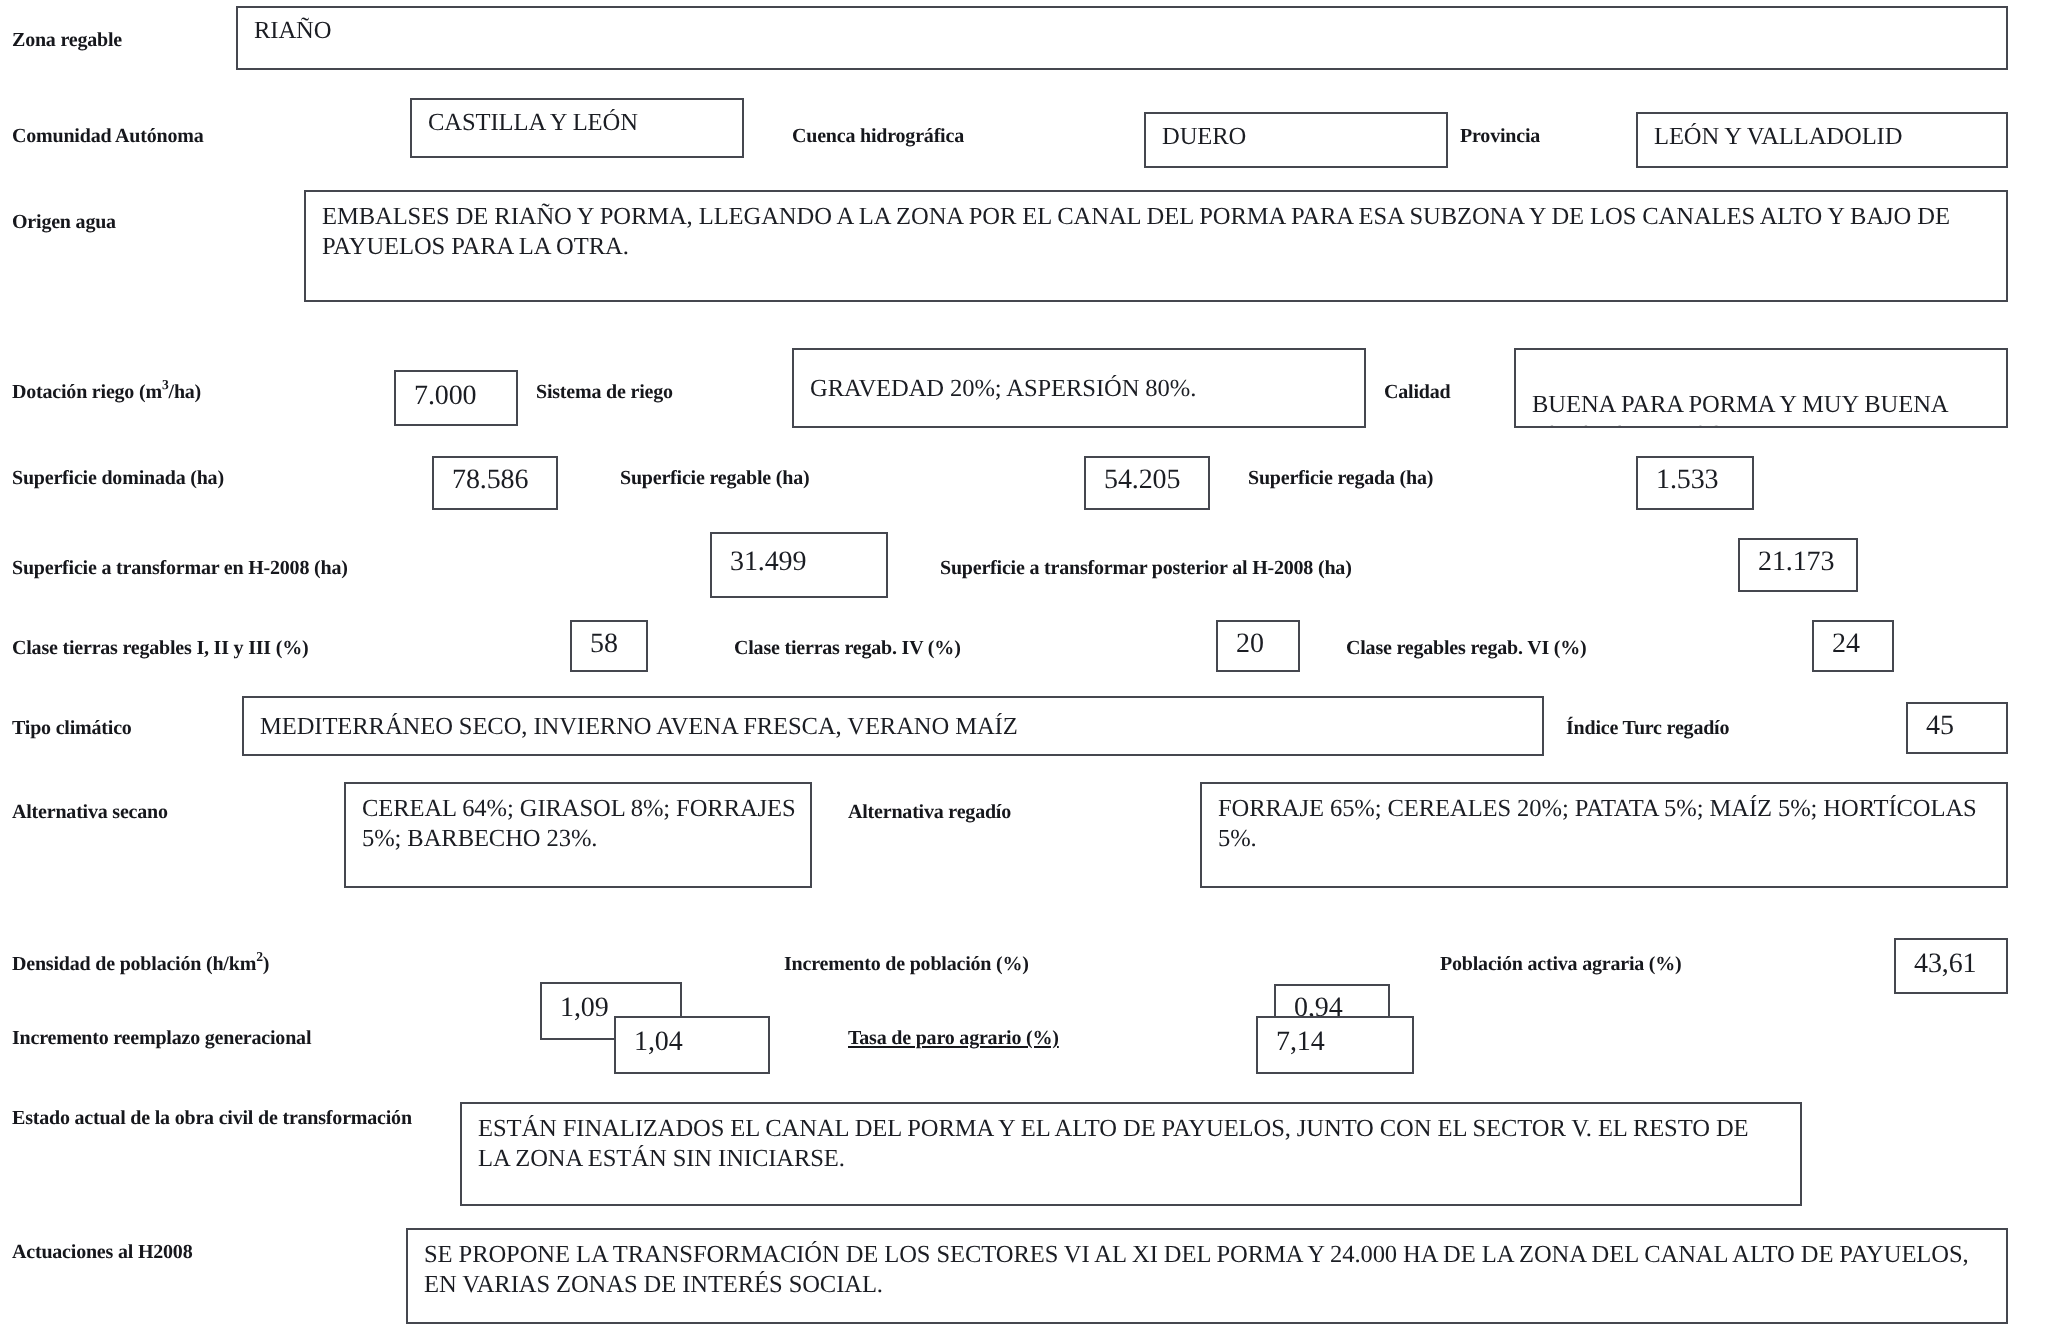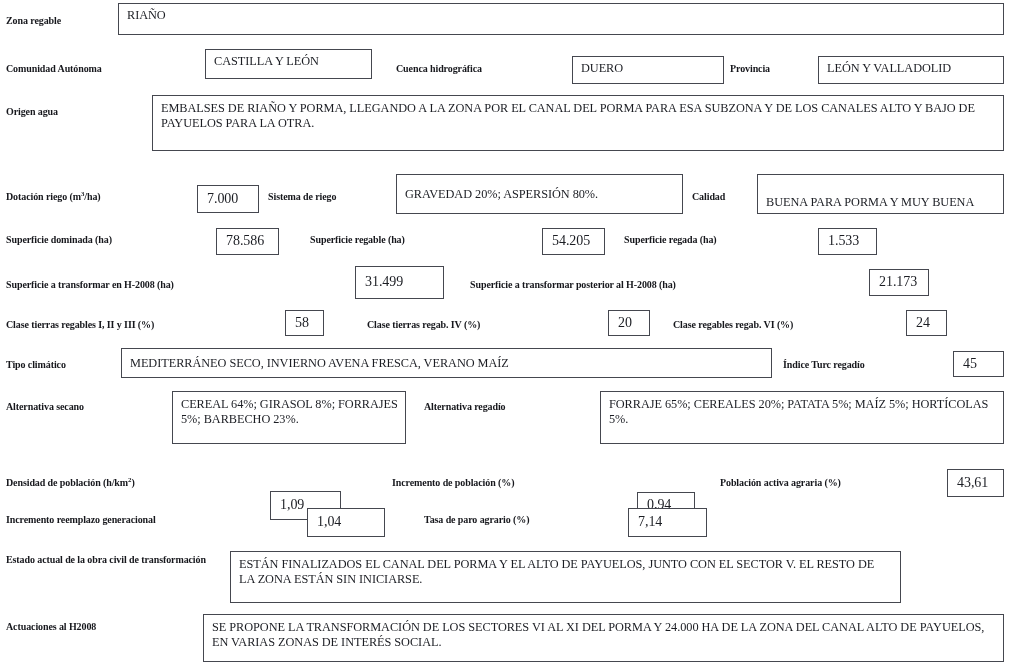--- a/index.html
+++ b/index.html
@@ -131,21 +131,21 @@
 
   <div class="lbl" style="left:392px; top:474px;">Incremento de población (%)</div>
   <div class="box num center-v" style="left:637px; top:470px; width:58px; height:27px;margin-top:22px;">0,94</div>
 
   <div class="lbl" style="left:720px; top:474px;">Población activa agraria (%)</div>
   <div class="box num center-v" style="left:947px; top:469px; width:57px; height:28px;">43,61</div>
 
   <div class="lbl" style="left:6px; top:511px;">Incremento reemplazo generacional</div>
   <div class="box num center-v" style="left:295px; top:508px; width:78px; height:29px;margin-left:12px;">1,04</div>
 
-  <div class="lbl" style="left:424px; top:511px;">Tasa de paro agrario (%)</div>
+  <div class="lbl" style="left:424px; top:511px;text-decoration:underline;">Tasa de paro agrario (%)</div>
   <div class="box num center-v" style="left:628px; top:508px; width:79px; height:29px;">7,14</div>
 
   <div class="lbl two-line" style="left:6px; top:547px; width:215px; line-height:26px;">Estado actual de la obra civil de transformación</div>
   <div class="box" style="left:230px; top:551px; width:671px; height:52px; padding-top:5px;">ESTÁN FINALIZADOS EL CANAL DEL PORMA Y EL ALTO DE PAYUELOS, JUNTO CON EL SECTOR V. EL RESTO DE LA ZONA ESTÁN SIN INICIARSE.</div>
 
   <div class="lbl" style="left:6px; top:618px;">Actuaciones al H2008</div>
   <div class="box" style="left:203px; top:614px; width:801px; height:48px; padding-top:5px;">SE PROPONE LA TRANSFORMACIÓN DE LOS SECTORES VI AL XI DEL  PORMA Y 24.000 HA DE LA ZONA DEL CANAL ALTO DE PAYUELOS, EN VARIAS ZONAS DE INTERÉS SOCIAL.</div>
 
 </div>
 

